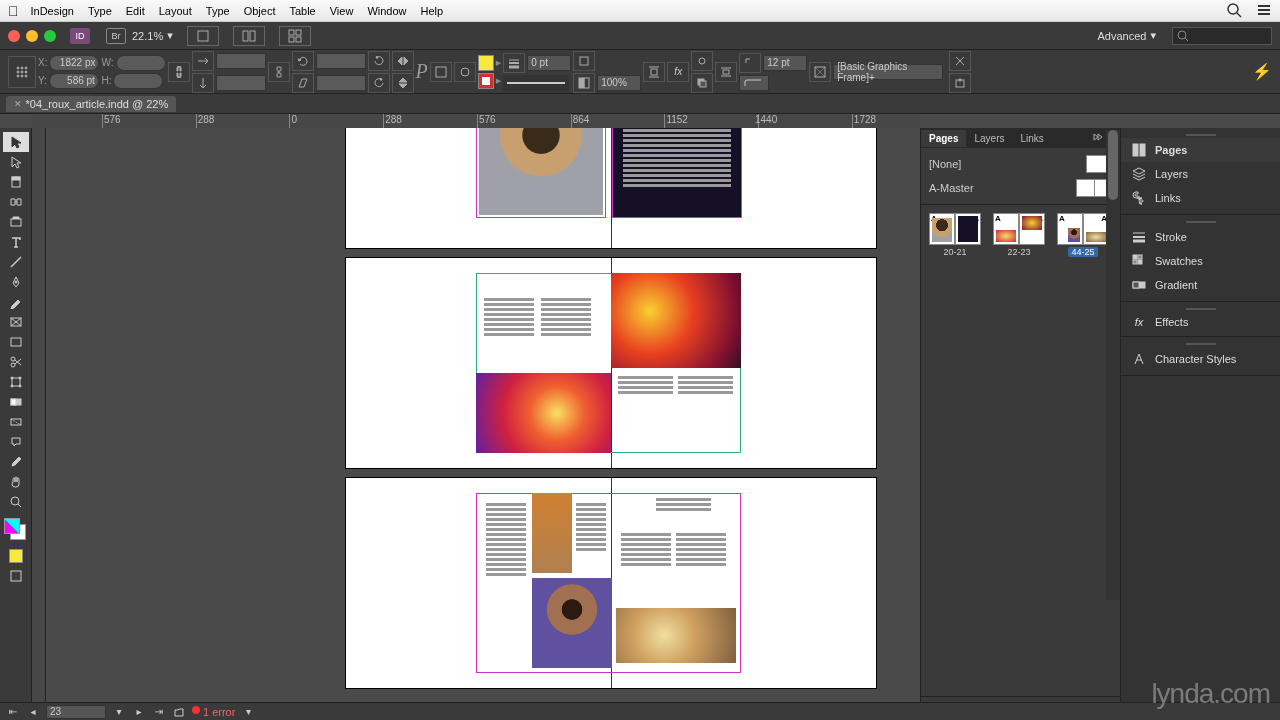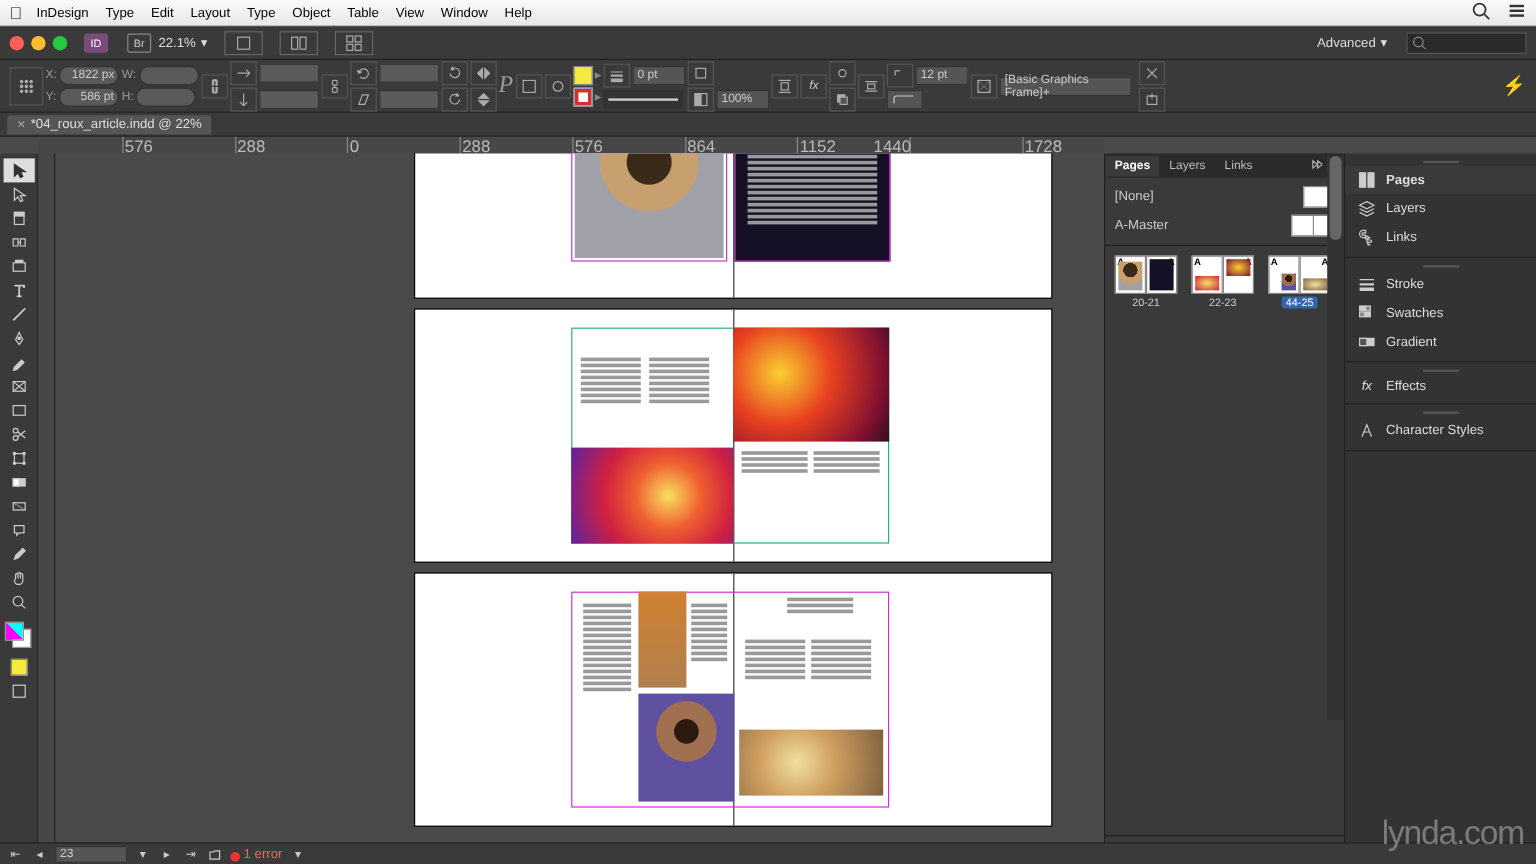--- a/index.html
+++ b/index.html
@@ -32,21 +32,21 @@
 .cap-p{font-family:Georgia,serif;font-size:20px;font-style:italic;color:#999}
 .tfx{width:110px;height:16px;background:#555;border:1px solid #333;color:#ccc;font-size:10px;padding:0 3px;display:flex;align-items:center}
 .bolt{margin-left:auto;color:#aaa;font-size:16px}
 .control-strip .row{display:flex;gap:2px;align-items:center}
 .control-strip .col{display:flex;flex-direction:column;gap:2px}
 .doctab-bar{height:20px;background:#3a3a3a;display:flex;align-items:center;padding:0 6px;border-bottom:1px solid #222}
 .doctab{background:#555;color:#ddd;padding:2px 8px;border-radius:3px 3px 0 0;font-size:10px;display:flex;align-items:center;gap:4px}
 .doctab .x{color:#aaa;font-size:9px}
 .ruler-h{height:14px;background:#474747;position:relative;margin-left:32px;margin-right:360px;overflow:hidden}
 .ruler-h .tick{position:absolute;top:0;height:14px;border-left:1px solid #888}
-.ruler-h .lbl{position:absolute;top:0;color:#bbb;font-size:14px}
+.ruler-h .lbl{position:absolute;top:0;color:#bbb;font-size:10px}
 .main{display:flex;height:590px}
 .toolbox{width:32px;background:#3a3a3a;border-right:1px solid #222;display:flex;flex-direction:column;align-items:center;padding-top:4px;gap:0}
 .tool{width:26px;height:20px;display:flex;align-items:center;justify-content:center;cursor:pointer}
 .tool svg{width:14px;height:14px;stroke:#ccc;fill:#ccc}
 .tool.sel{background:#ddd}
 .tool.sel svg{stroke:#333;fill:#333}
 .swatch-stack{margin-top:6px;position:relative;width:24px;height:24px}
 .sw-bg{position:absolute;width:16px;height:16px;border:1px solid #999;left:6px;top:6px;background:#fff}
 .sw-fg{position:absolute;width:16px;height:16px;border:1px solid #999;left:0;top:0;background:linear-gradient(45deg,#f0f 50%,#0ff 50%)}
 .canvas{flex:1;background:#4a4a4a;position:relative;overflow:hidden}
@@ -88,21 +88,21 @@
 .right-dock{width:160px;background:#333;border-left:1px solid #222}
 .dock-grp{border-bottom:1px solid #222;padding:4px 0}
 .dock-item{display:flex;align-items:center;gap:8px;padding:4px 10px;color:#ddd;cursor:pointer}
 .dock-item.active{background:#3a3a3a;font-weight:bold}
 .dock-item svg{width:16px;height:16px;stroke:#ccc;fill:none}
 .dock-grip{height:6px;display:flex;justify-content:center;align-items:center}
 .dock-grip::after{content:"";width:30px;height:2px;background:#555}
 .statusbar{position:absolute;bottom:0;left:0;right:0;height:18px;background:#3a3a3a;border-top:1px solid #222;display:flex;align-items:center;padding:0 6px;gap:6px}
 .sb-btn{width:14px;height:14px;display:flex;align-items:center;justify-content:center;color:#ccc;font-size:10px;cursor:pointer}
 .sb-in{width:60px;height:14px;background:#555;border:1px solid #333;color:#ccc;font-size:10px;padding:0 3px}
-.sb-err{color:#e66;font-size:10px;display:flex;align-items:flex-end;gap:3px}
+.sb-err{color:#e66;font-size:10px;display:flex;align-items:flex-start;gap:3px}
 .sb-err::before{content:"";width:8px;height:8px;background:#e33;border-radius:50%}
 .watermark{position:absolute;right:10px;bottom:10px;color:rgba(255,255,255,0.35);font-size:28px;font-weight:300;letter-spacing:-1px}
 .scroll-v{position:absolute;right:0;top:130px;width:14px;height:470px;background:#333}
 .scroll-thumb{position:absolute;left:2px;width:10px;background:#666;border-radius:5px}
 </style>
 </head>
 <body>
 
 <div class="menubar">
   <span class="apple"></span>
@@ -420,21 +420,21 @@
     <div class="lbl" style="left: 259.467px;">0</div>
     <div class="tick" style="left: 351.2px;"></div>
     <div class="lbl" style="left: 353.2px;">288</div>
     <div class="tick" style="left: 444.933px;"></div>
     <div class="lbl" style="left: 446.933px;">576</div>
     <div class="tick" style="left: 538.667px;"></div>
     <div class="lbl" style="left: 540.667px;">864</div>
     <div class="tick" style="left: 632.4px;"></div>
     <div class="lbl" style="left: 634.4px;">1152</div>
     <div class="tick" style="left: 726.133px;"></div>
-    <div class="lbl" style="left: 696px;">1440</div>
+    <div class="lbl" style="left: 723px;">1440</div>
     <div class="tick" style="left: 819.867px;"></div>
     <div class="lbl" style="left: 821.867px;">1728</div>
   </div>
 
 <div class="main">
 
   <div class="toolbox">
     <div class="tool sel">
         <svg viewBox="0 0 14 14">
           <path d="M3 2l0 10 3-3 2 4 2-1-2-4 4 0z"></path>

